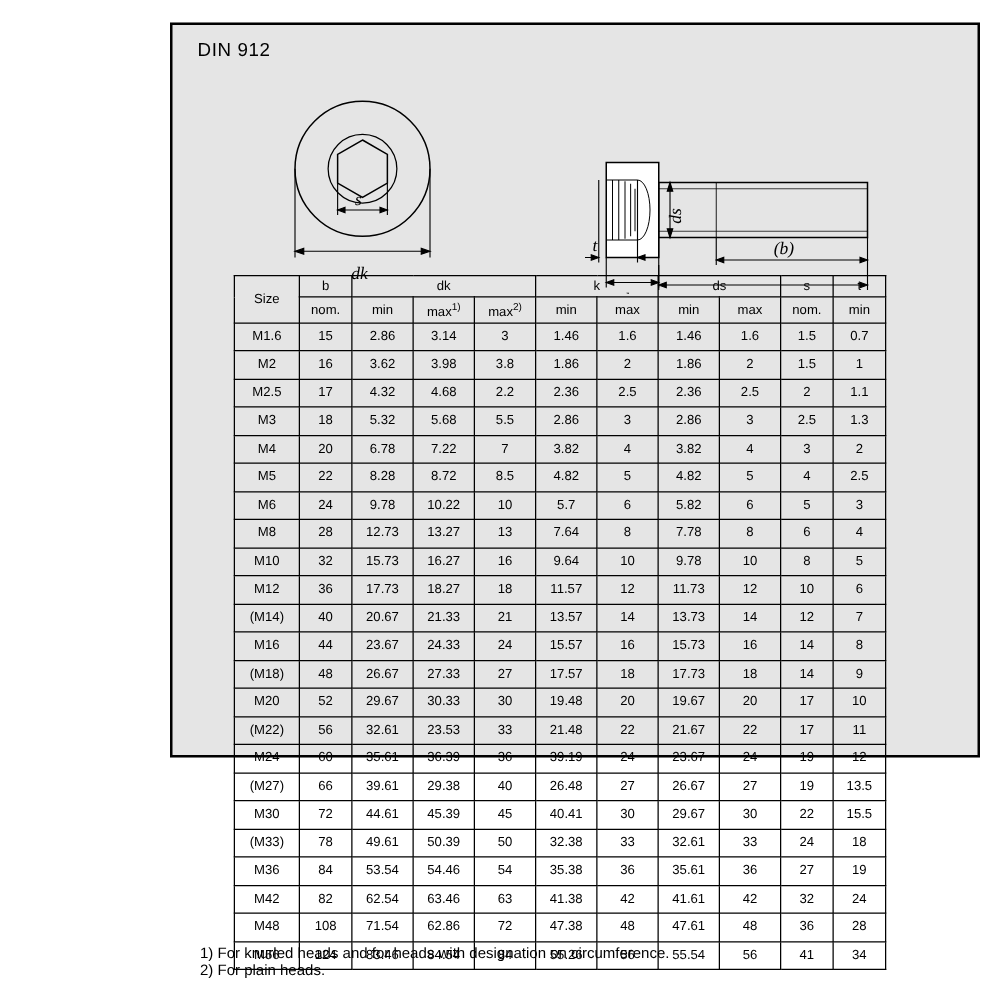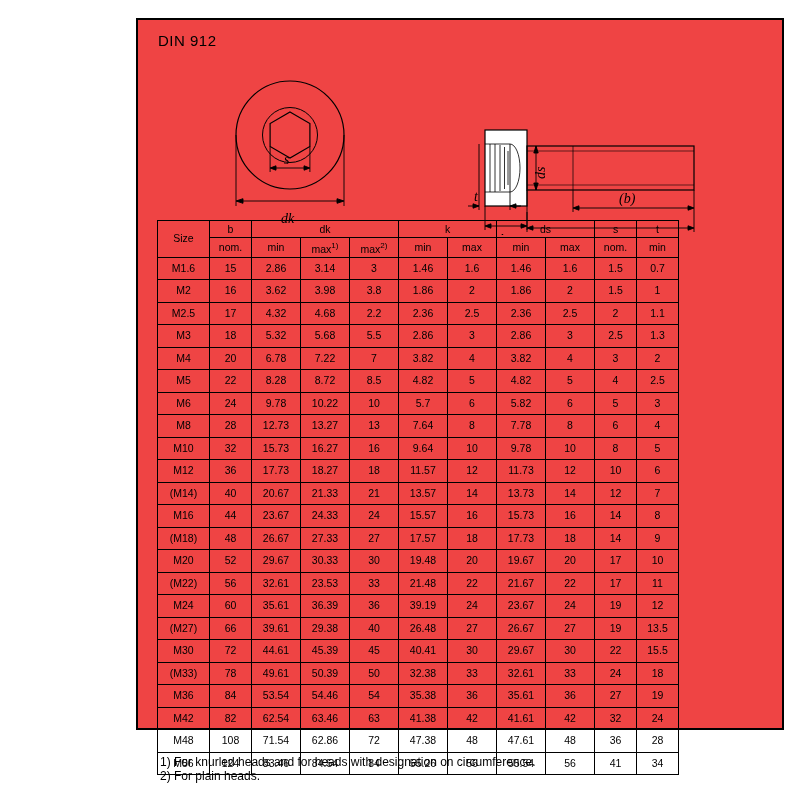--- a/index.html
+++ b/index.html
@@ -13,24 +13,24 @@
     font-family: "Liberation Sans", sans-serif;
     color: #000;
     position: relative;
     overflow: hidden;
   }
   .page {
     position: absolute;
     left: 136px;
     top: 18px;
     width: 648px;
-    height: 712px;
+    height: 588px;
     border: 2px solid #000;
     box-sizing: border-box;
-    background: #ef4444;
+    background: #e5e5e5;
   }
   .title {
     position: absolute;
     left: 20px;
     top: 12px;
     font-size: 15px;
     letter-spacing: 0.5px;
   }
 
   
@@ -48,20 +48,21 @@
     position: absolute;
     left: 19px;
     top: 200px;
     width: 505px;
   }
   table.spec {
     border-collapse: collapse;
     width: 505px;
     font-size: 10.5px;
     table-layout: fixed;
+    margin-left: 30px;
   }
   table.spec td, table.spec th {
     border: 1px solid #000;
     text-align: center;
     vertical-align: middle;
     font-weight: normal;
     padding: 0;
     height: 21.5px;
     line-height: 21.5px;
   }

